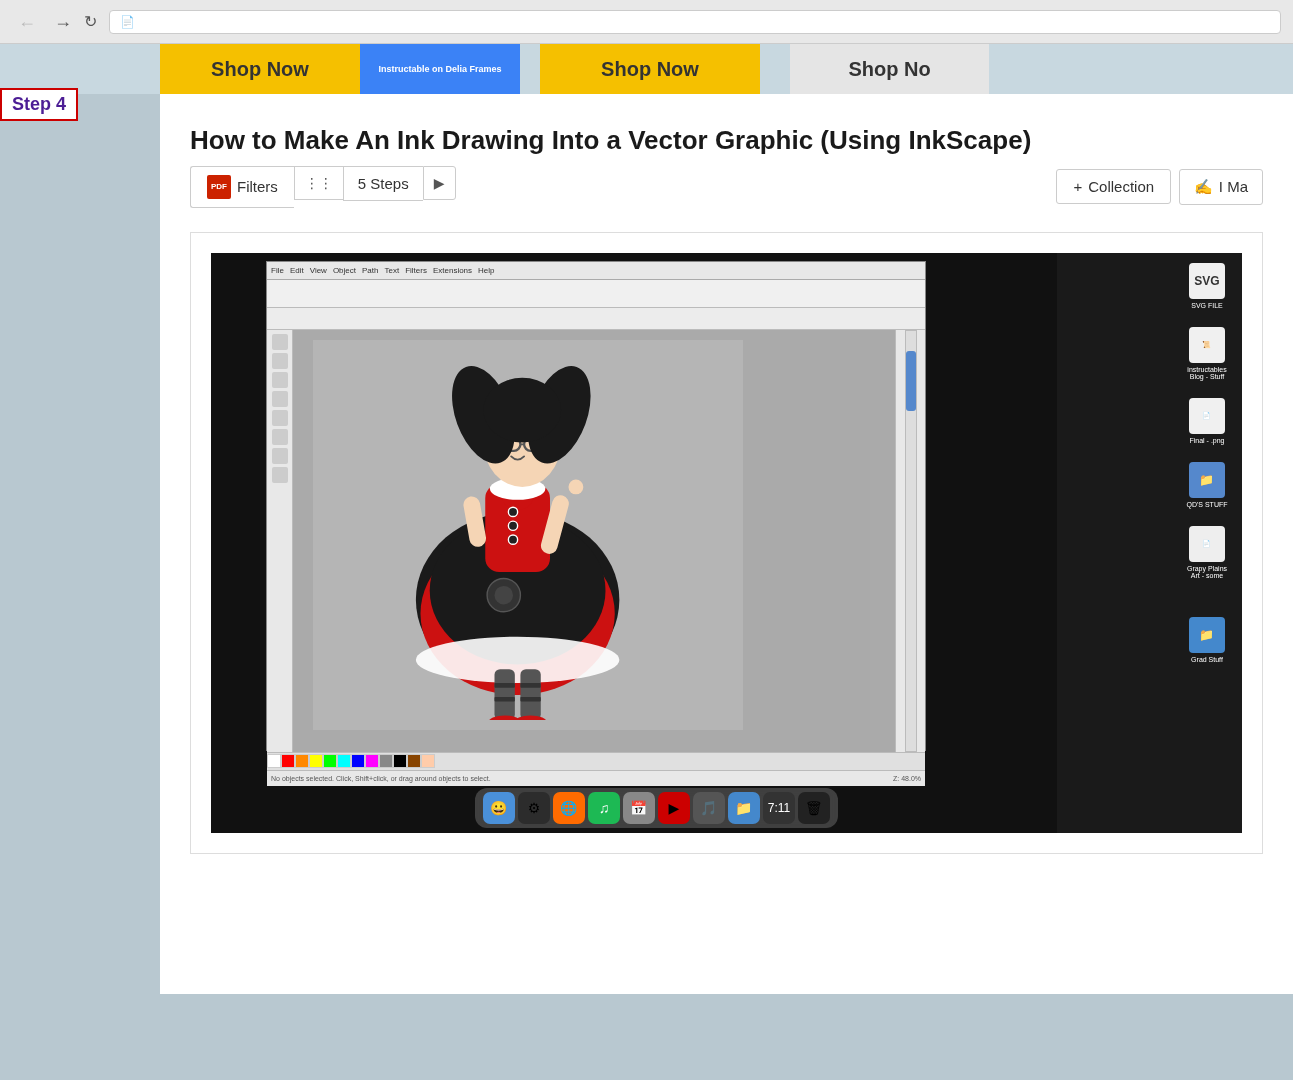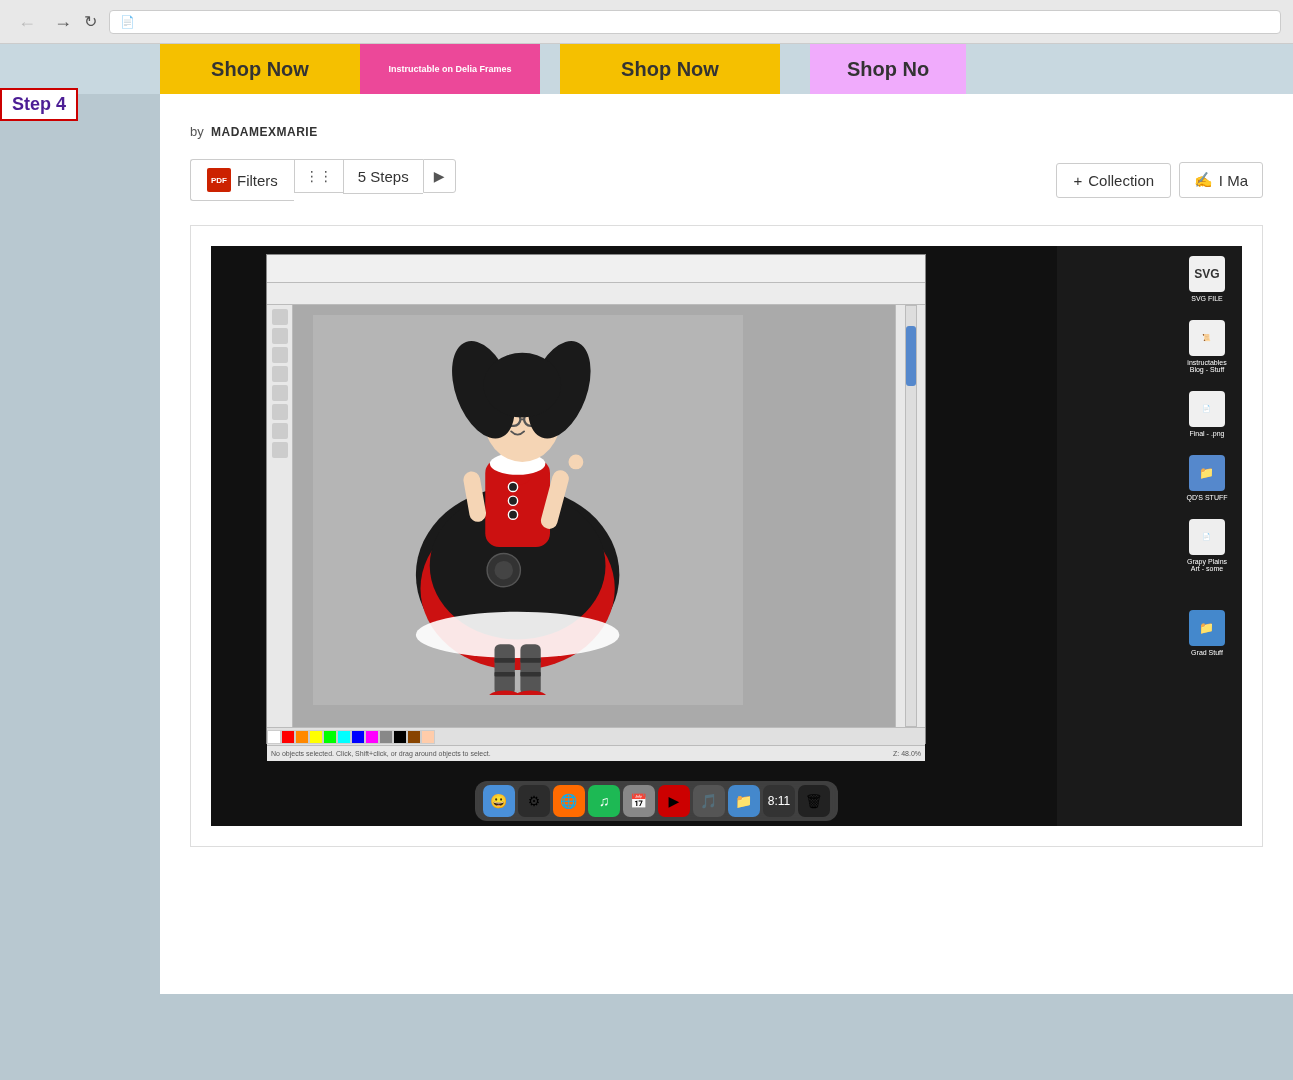--- a/index.html
+++ b/index.html
@@ -85,23 +85,23 @@
       overflow: hidden;
       position: relative;
     }
     .ad-item {
       height: 100%;
       display: flex;
       align-items: center;
       justify-content: center;
     }
     .ad-yellow { background: #f5c000; width: 200px; }
-    .ad-dark { background: #ec4899; width: 180px; }
+    .ad-dark { background: #3b82f6; width: 160px; }
     .ad-yellow-2 { background: #f5c000; width: 220px; }
-    .ad-yellow-3 { background: #f0abfc; width: 156px; }
+    .ad-yellow-3 { background: #e5e5e5; width: 199px; }
     .ad-shop-text {
       color: #333;
       font-weight: bold;
       font-size: 20px;
     }
     .ad-shop-text-white {
       color: white;
       font-weight: bold;
       font-size: 14px;
     }
@@ -315,24 +315,23 @@
     </div>
   </div>
 </div>
 
 <div class="main-wrapper">
 
   <div style="position:absolute; left:0; top:0; width:160px; height:100%; background:#b8c8d0;"></div>
 
   <div class="content-area">
 
-    <p class="article-author">
-      <span>by</span>&nbsp;
-      <span class="author-name">MADAMExMARIE</span>
-    </p>
+    <h1 class="article-title">
+      <span>How to Make An Ink Drawing Into a Vector Graphic (Using InkScape)</span>
+    </h1>
 
     <div class="toolbar">
       <div class="toolbar-left">
         <button class="btn-download">
           <div class="pdf-icon">
             <span>PDF</span>
           </div>
           <span>Filters</span>
         </button>
         <button class="btn-grid">
@@ -355,20 +354,31 @@
           <span>I Ma</span>
         </button>
       </div>
     </div>
 
     <div class="image-container">
       <div class="main-image">
 
         <div style="position:absolute; left:55px; top:8px; width:660px; height:490px; background:#ccc; border:1px solid #888; z-index:2;">
 
+          <div style="height:18px; background:#e8e8e8; border-bottom:1px solid #aaa; display:flex; align-items:center; padding: 0 4px; gap:6px; font-size:8px; color:#333;">
+            <span>File</span>
+            <span>Edit</span>
+            <span>View</span>
+            <span>Object</span>
+            <span>Path</span>
+            <span>Text</span>
+            <span>Filters</span>
+            <span>Extensions</span>
+            <span>Help</span>
+          </div>
 
           <div style="height:28px; background:#f0f0f0; border-bottom:1px solid #bbb;"></div>
 
           <div style="height:22px; background:#ececec; border-bottom:1px solid #bbb;"></div>
 
           <div style="display:flex; height:422px;">
 
             <div style="width:26px; background:#e8e8e8; border-right:1px solid #bbb; display:flex; flex-direction:column; align-items:center; padding-top:4px; gap:3px;">
               <div style="width:16px; height:16px; background:#ccc; border-radius:2px;"></div>
               <div style="width:16px; height:16px; background:#ccc; border-radius:2px;"></div>
@@ -507,21 +517,21 @@
         <div style="position:absolute; bottom:5px; left:50px; right:190px; display:flex; align-items:flex-end; justify-content:center; z-index:3;">
           <div style="background:rgba(255,255,255,0.2); border-radius:12px; padding:4px 8px; display:flex; gap:3px; align-items:flex-end; backdrop-filter:blur(4px);">
             <div style="width:32px; height:32px; border-radius:7px; background:#4a90d9; display:flex; align-items:center; justify-content:center; font-size:14px;">😀</div>
             <div style="width:32px; height:32px; border-radius:7px; background:#2c2c2c; display:flex; align-items:center; justify-content:center; font-size:14px;">⚙</div>
             <div style="width:32px; height:32px; border-radius:7px; background:#ff6b00; display:flex; align-items:center; justify-content:center; font-size:14px;">🌐</div>
             <div style="width:32px; height:32px; border-radius:7px; background:#1db954; display:flex; align-items:center; justify-content:center; font-size:14px; color:white;">♫</div>
             <div style="width:32px; height:32px; border-radius:7px; background:#888; display:flex; align-items:center; justify-content:center; font-size:14px;">📅</div>
             <div style="width:32px; height:32px; border-radius:7px; background:#cc0000; display:flex; align-items:center; justify-content:center; font-size:14px;">▶</div>
             <div style="width:32px; height:32px; border-radius:7px; background:#555; display:flex; align-items:center; justify-content:center; font-size:14px;">🎵</div>
             <div style="width:32px; height:32px; border-radius:7px; background:#4488cc; display:flex; align-items:center; justify-content:center; font-size:14px;">📁</div>
-            <div style="width:32px; height:32px; border-radius:7px; background:#333; display:flex; align-items:center; justify-content:center; font-size:12px; color:white;">8:11</div>
+            <div style="width:32px; height:32px; border-radius:7px; background:#333; display:flex; align-items:center; justify-content:center; font-size:12px; color:white;">7:11</div>
             <div style="width:32px; height:32px; border-radius:7px; background:#222; display:flex; align-items:center; justify-content:center; font-size:14px;">🗑</div>
           </div>
         </div>
 
       </div>
     </div>
 
   </div>
 </div>
 

